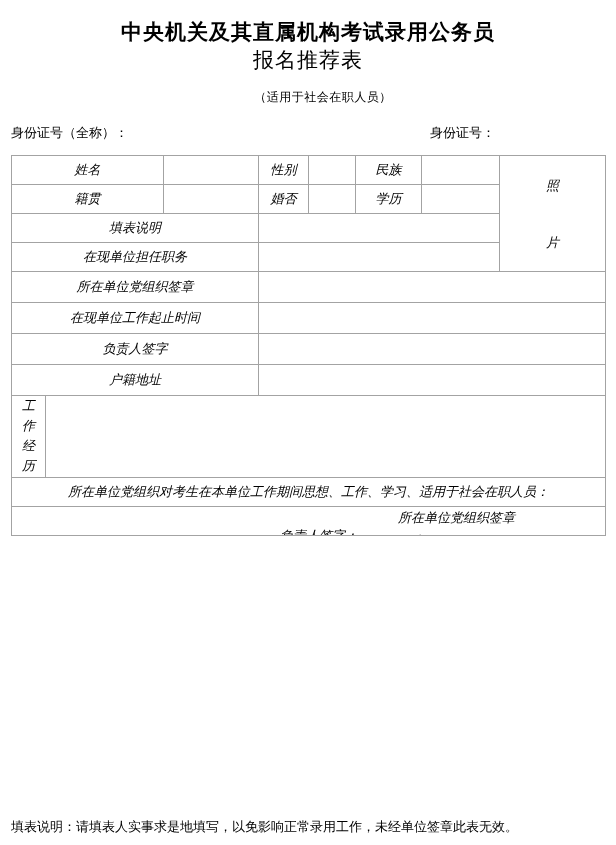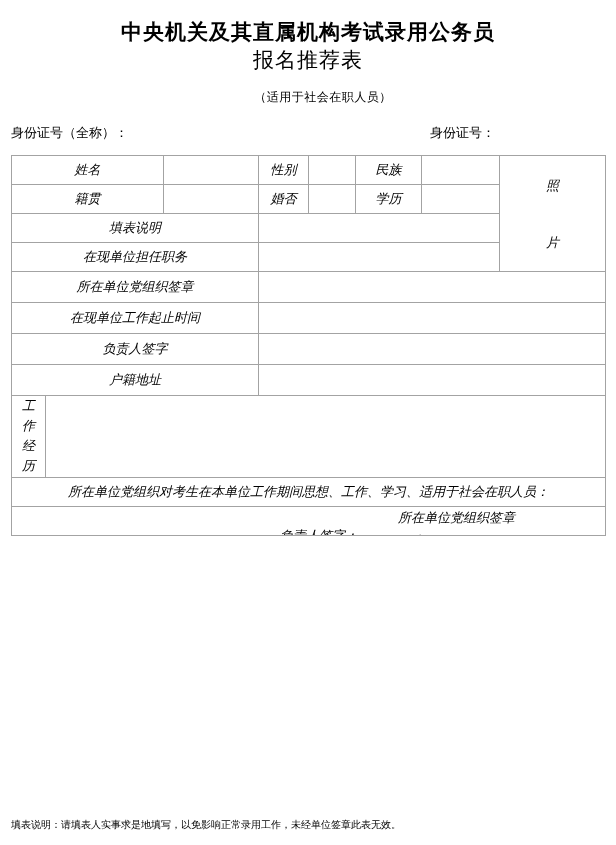--- a/index.html
+++ b/index.html
@@ -155,21 +155,21 @@
     margin-top: 5px;
     letter-spacing: 10px;
     padding-left: 10px;
   }
 
   
   .footer-note {
     position: absolute;
     left: 11px;
     top: 818px;
-    font-size: 10px;
+    font-size: 13px;
     white-space: nowrap;
   }
 </style>
 </head>
 <body>
 
 <div class="page">
 
   <div class="title-block">
     <div class="title-main">中央机关及其直属机构考试录用公务员</div>

